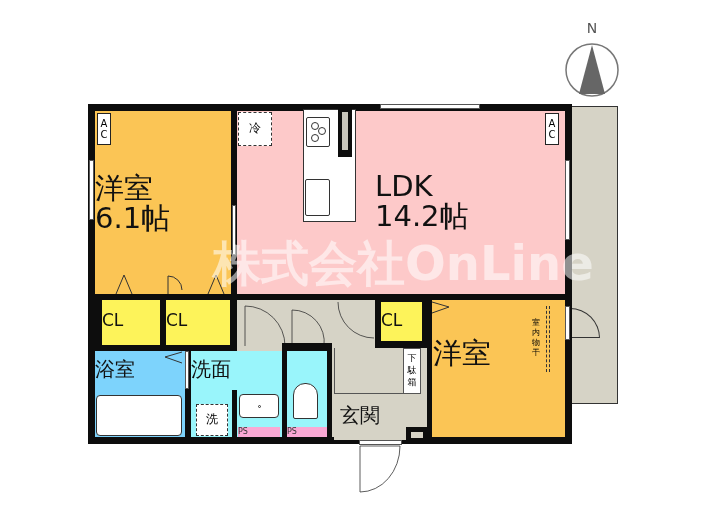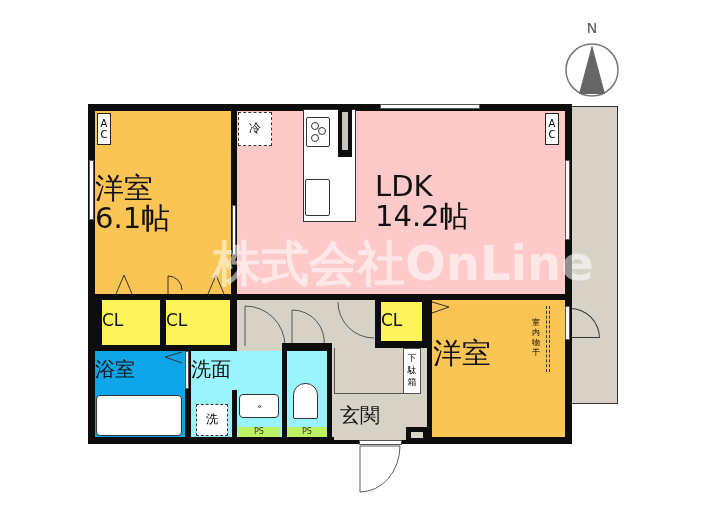--- a/index.html
+++ b/index.html
@@ -8,21 +8,21 @@
     .abs { position:absolute; box-sizing:border-box; }
     .wall { background:#0d0d0d; }
     .room-label { position:absolute; text-align:left; color:#111; line-height:1.05; }
     .big { font-size:29px; }
     .med { font-size:20px; }
     .cl  { font-size:17px; }
     .ac { position:absolute; background:#fff; border:1.5px solid #222; font-size:10px;
           text-align:center; line-height:11px; width:14px; height:32px; padding-top:4px; box-sizing:border-box; }
     .dashed { position:absolute; background:#fff; border:1.5px dashed #333; box-sizing:border-box;
               font-size:12px; text-align:center; }
-    .ps { position:absolute; background:#bef264; font-size:8px; text-align:center; color:#333; box-sizing:border-box; }
+    .ps { position:absolute; background:#f9a8d4; font-size:8px; text-align:left; color:#333; box-sizing:border-box; }
     .win { position:absolute; background:#fff; border:1px solid #555; box-sizing:border-box; }
     .door-arc { position:absolute; border:1px solid #333; box-sizing:border-box; }
   </style>
 </head>
 <body>
 
 <div class="abs" style="left:562px;top:20px;width:60px;height:78px;">
   <div class="abs" style="left:22px;top:0;width:16px;font-size:14px;color:#555;text-align:center;">N</div>
   <svg class="abs" style="left:2px;top:22px;" width="56" height="56" viewBox="0 0 56 56">
     <circle cx="28" cy="28" r="26" fill="#fff" stroke="#777" stroke-width="1.5"></circle>
@@ -129,21 +129,21 @@
 <div class="abs" style="left:531px;top:318px;width:10px;font-size:8px;line-height:10px;text-align:center;">
   <div>室</div>
   <div>内</div>
   <div>物</div>
   <div>干</div>
 </div>
 <div class="abs" style="left:546px;top:306px;width:4px;height:66px;border-left:1px dashed #333;border-right:1px dashed #333;"></div>
 <div class="win" style="left:565px;top:306px;width:5px;height:34px;"></div>
 <div class="win" style="left:470px;top:295px;width:60px;height:4px;"></div>
 
-<div class="abs" style="left:95px;top:351px;width:90px;height:86px;background:#0ea5e9;">
+<div class="abs" style="left:95px;top:351px;width:90px;height:86px;background:#7dd3fc;">
   <div class="room-label med" style="left:0;top:8px;width:82px;">浴室</div>
 </div>
 <svg class="abs" style="left:162px;top:350px;" width="22" height="16">
   <polyline points="20,2 3,7 20,13" fill="none" stroke="#333"></polyline>
 </svg>
 <div class="abs" style="left:96px;top:395px;width:86px;height:41px;background:#fff;border:1px solid #333;border-radius:4px;"></div>
 <div class="win" style="left:185px;top:351px;width:4px;height:38px;"></div>
 
 <div class="abs" style="left:191px;top:351px;width:91px;height:86px;background:#99f5fb;">
   <div class="room-label med" style="left:0;top:8px;width:91px;">洗面</div>

